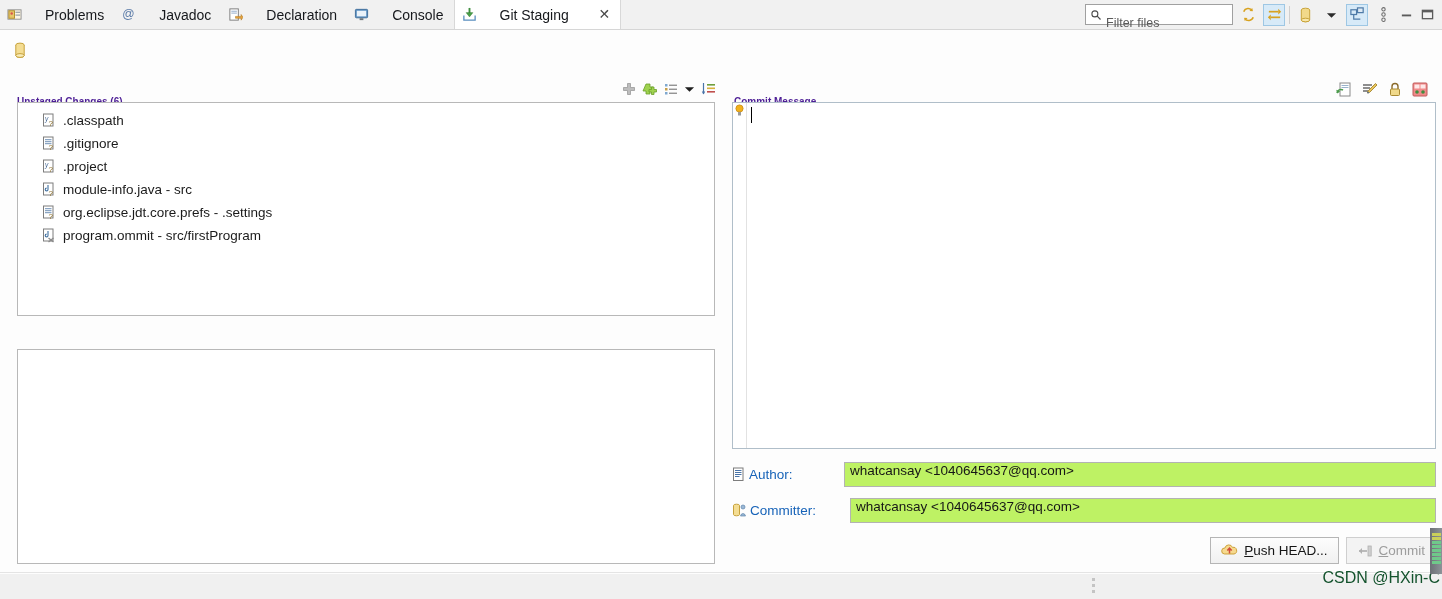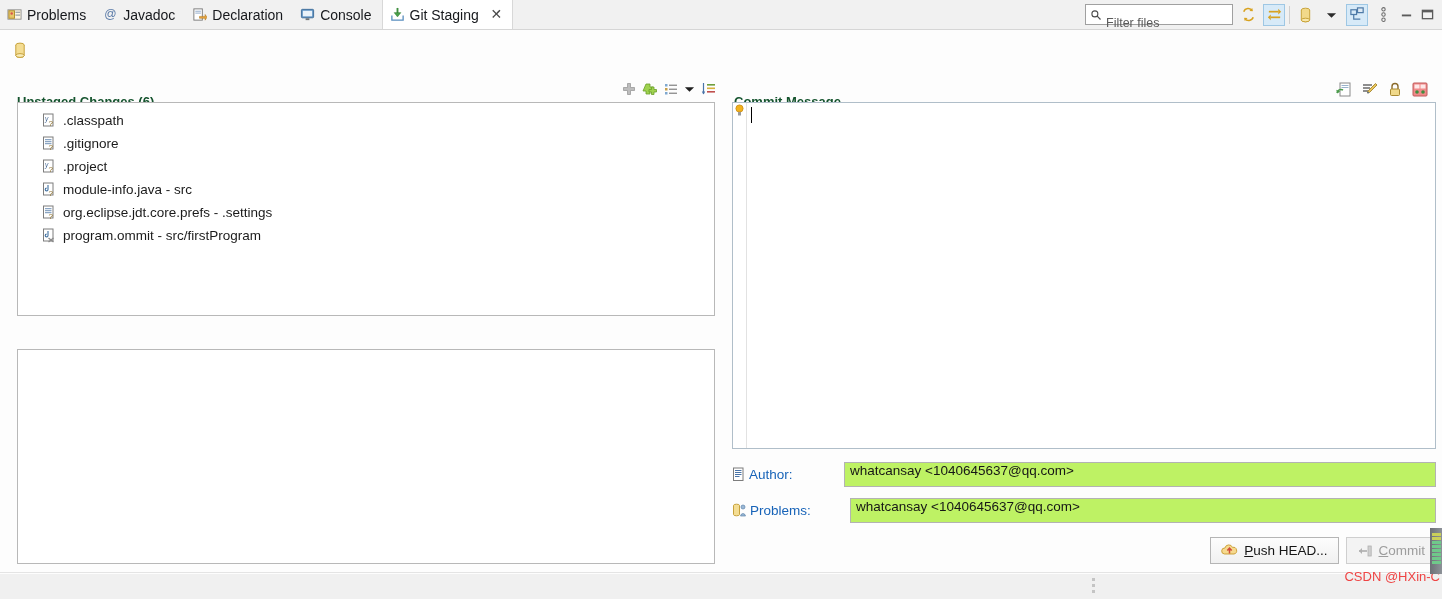--- a/index.html
+++ b/index.html
@@ -15,21 +15,21 @@
   .app { position: relative; width: 1442px; height: 599px; background: #fdfdfd; }
 
   
   .tabbar {
     position: absolute; left: 0; top: 0; width: 1442px; height: 30px;
     background: #f1f1f1;
     border-bottom: 1px solid #d6d6d6;
     display: flex; align-items: stretch;
   }
   .tab {
-    display: flex; align-items: center; gap: 5px;
+    display: flex; align-items: center; gap: 23px;
     padding: 0 9px 0 7px;
     font-size: 14px; color: #16181c;
     cursor: default; white-space: nowrap;
     border-right: 1px solid transparent;
   }
   .tab.active {
     background: #ffffff;
     border-left: 1px solid #d8d8d8;
     border-right: 1px solid #d8d8d8;
   }
@@ -65,21 +65,21 @@
   .repohdr .rtext { font-size: 17px; font-weight: bold; color: #2a2a2a; letter-spacing: .1px; }
 
   
   .left-col { position: absolute; left: 0; top: 76px; width: 722px; height: 495px; }
   .right-col { position: absolute; left: 726px; top: 76px; width: 716px; height: 495px; }
 
   .sect-hdr {
     height: 26px; display: flex; align-items: center;
     padding-left: 17px; padding-right: 6px;
   }
-  .sect-title { font-size: 13px; font-weight: bold; color: #14532d; margin-top: 24px; }
+  .sect-title { font-size: 10px; font-weight: bold; color: #4c1d95; margin-top: 24px; }
   .sect-tools { margin-left: auto; display: flex; align-items: center; gap: 6px; }
 
   .listbox {
     background: #ffffff; border: 1px solid #b8b8b8;
     overflow: hidden; position: relative;
   }
   .filelist { padding: 6px 0 0 0; }
   .filerow {
     display: flex; align-items: center; gap: 7px;
     height: 23px; padding-left: 24px;
@@ -129,21 +129,21 @@
     position: absolute; left: 0; top: 574px; width: 1442px; height: 25px;
     background: #f0f0f0;
   }
   .sash-dots {
     position: absolute; left: 1092px; top: 578px;
     display: flex; flex-direction: column; gap: 3px;
   }
   .sash-dots i { width: 3px; height: 3px; background: #c4c4c4; display: block; }
   .watermark {
     position: absolute; right: 2px; top: 569px;
-    font-size: 13px; color: #ef4444; white-space: nowrap;
+    font-size: 16px; color: #14532d; white-space: nowrap;
     font-family: "Liberation Sans", sans-serif;
     margin-left: 48px;
   }
   .edge-strip {
     position: absolute; right: 0; top: 528px; width: 12px; height: 46px;
     background: linear-gradient(90deg,#6c7076,#8d9298);
   }
   .edge-bars { position:absolute; right:1px; top:533px; width:9px; height:32px; }
   .edge-bars i { display:block; height:3px; margin-bottom:1px; }
 
@@ -499,21 +499,21 @@
     <div class="field-row" style="position:absolute; left:6px; top:421px; width:704px;">
       <span class="field-label" style="width:118px;">
         <span>
           <svg width="15" height="15" viewBox="0 0 15 15">
             <ellipse cx="4.5" cy="2.5" rx="3" ry="1.3" fill="#f4dd93" stroke="#c7a23c"></ellipse>
             <path d="M1.5 2.5 L1.5 11.5 a3 1.3 0 0 0 6 0 L7.5 2.5" fill="#f4dd93" stroke="#c7a23c"></path>
             <circle cx="11" cy="4" r="2" fill="#9ab8d6" stroke="#5f84ab" stroke-width=".7"></circle>
             <path d="M8.5 13 a2.6 3.4 0 0 1 5 0 Z" fill="#9ab8d6" stroke="#5f84ab" stroke-width=".7"></path>
           </svg>
         </span>
-        <span>Problems:</span>
+        <span>Committer:</span>
       </span>
       <span class="field-input">
         <span>whatcansay &lt;1040645637@qq.com&gt;</span>
       </span>
     </div>
 
     <div class="btnrow" style="position:absolute; left:6px; top:461px; width:704px;">
       <div class="btn">
         <span>
           <svg width="17" height="15" viewBox="0 0 17 15">

